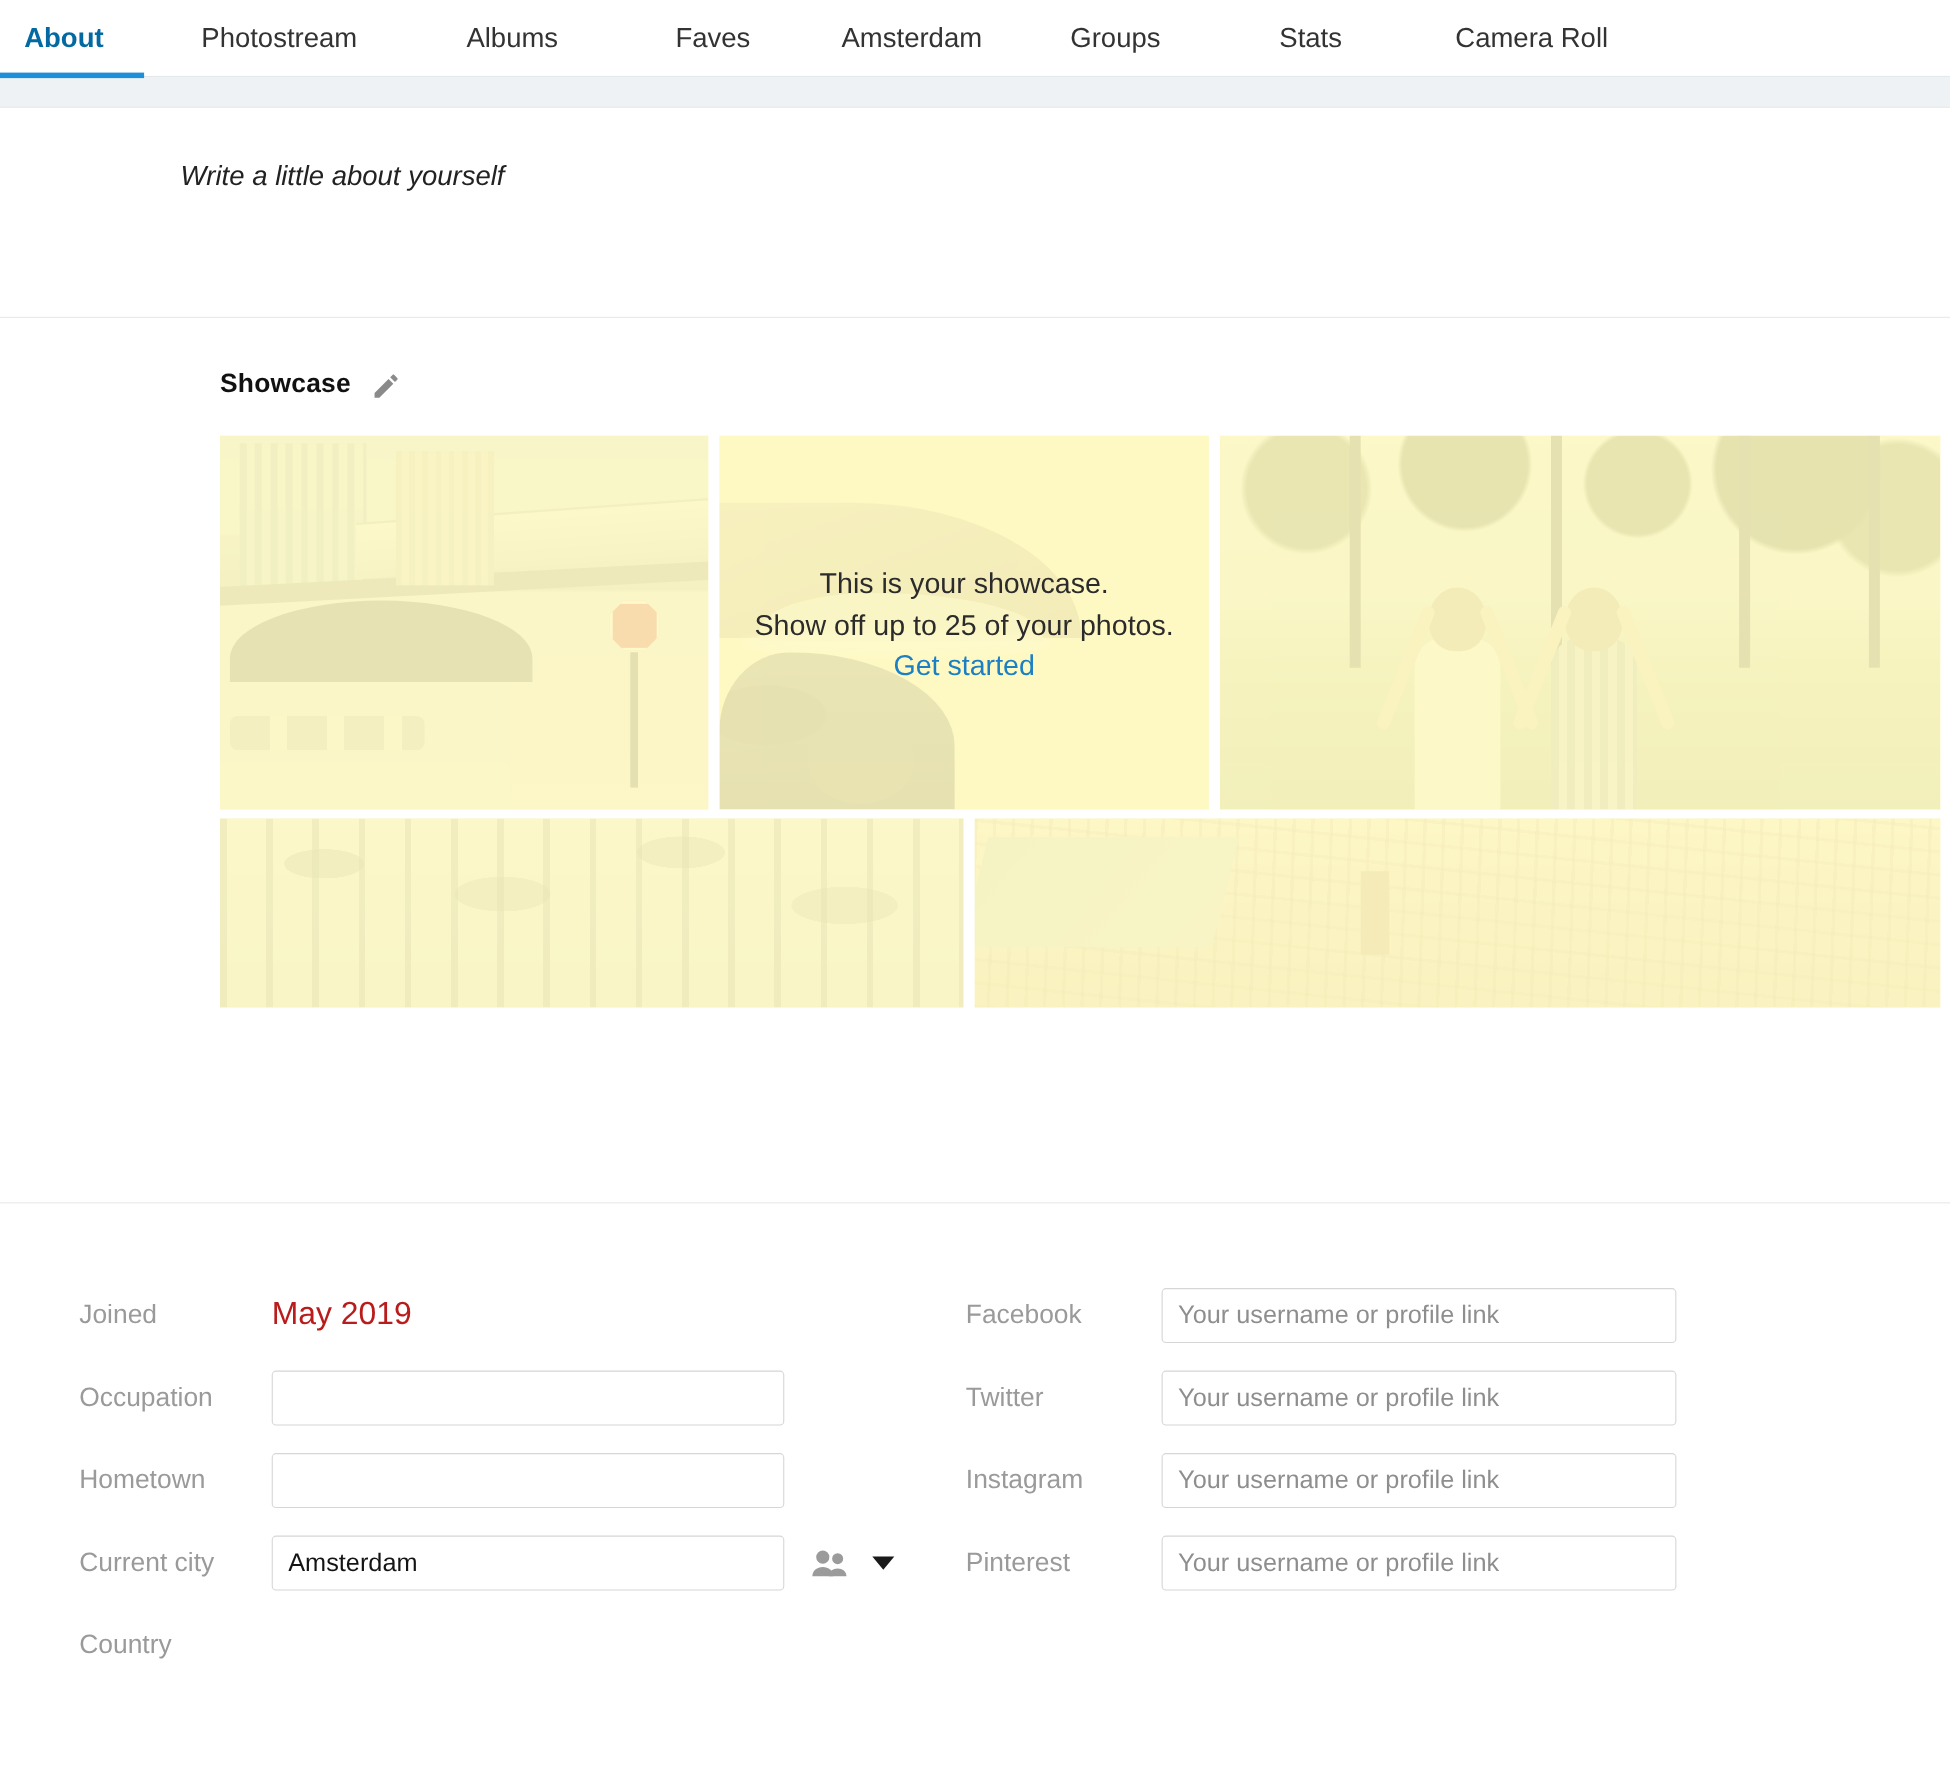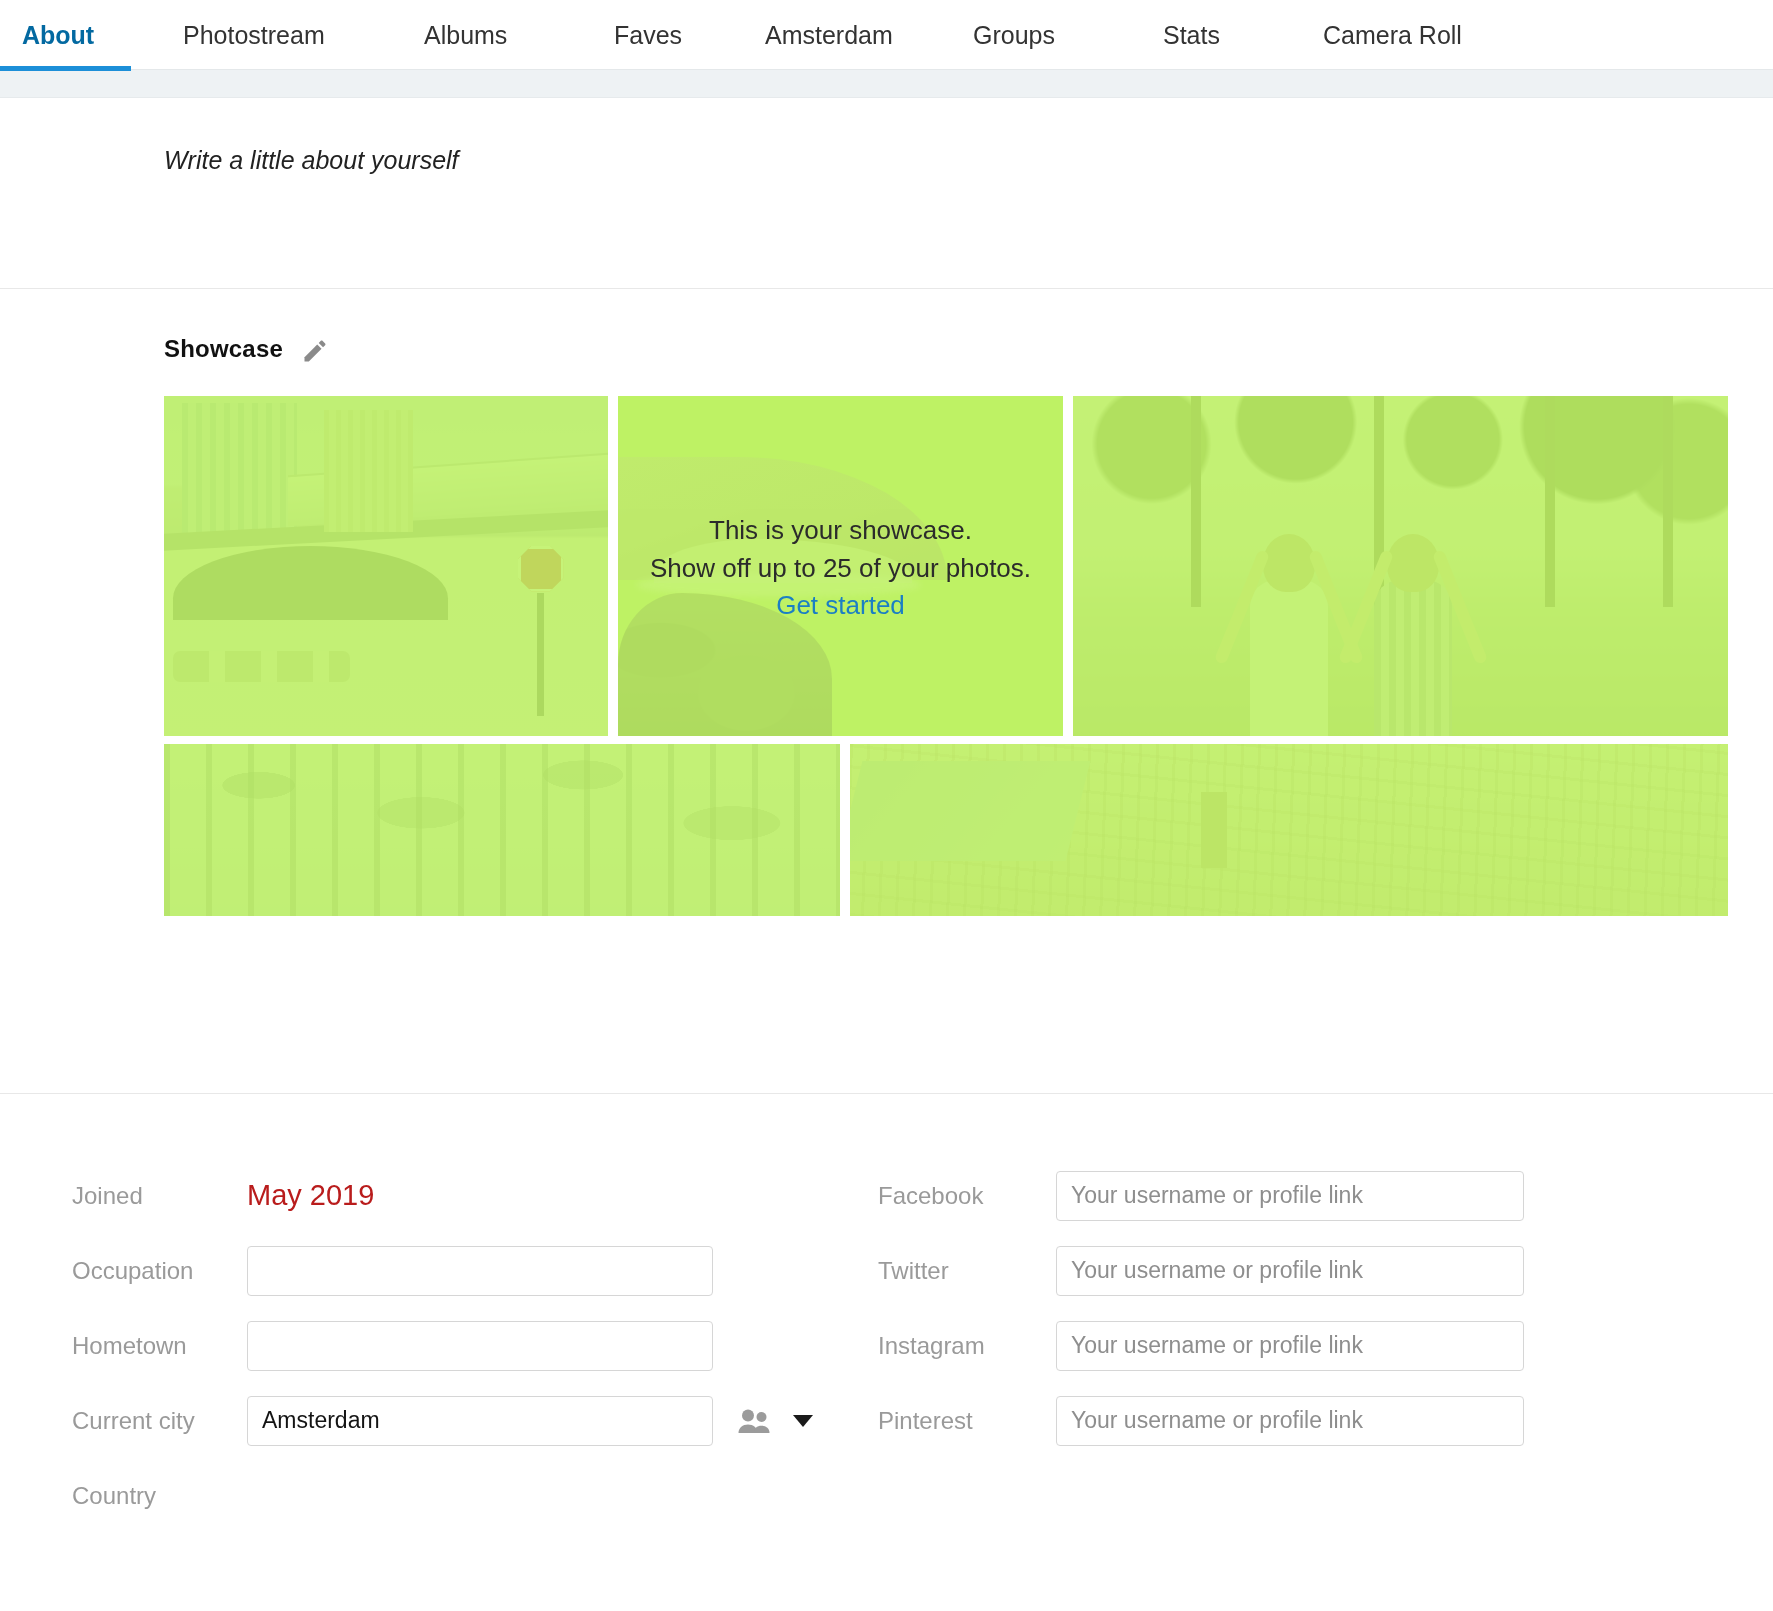--- a/index.html
+++ b/index.html
@@ -78,20 +78,21 @@
     font-size: 25px;
     font-style: italic;
     color: #222222;
     white-space: nowrap;
   }
 
   
   .showcase-section {
     position: relative;
     height: 804px;
+    margin-left: 36px;
   }
   .showcase-head {
     position: absolute;
     left: 164px; top: 46px;
     display: flex;
     align-items: center;
   }
   .showcase-title {
     font-size: 24px;
     font-weight: bold;
@@ -110,21 +111,21 @@
   .tile-grid {
     position: absolute;
     left: 164px; top: 107px;
     width: 1564px;
   }
   .tile-row { display: flex; }
   .tile-row + .tile-row { margin-top: 8px; }
   .tile {
     position: relative;
     overflow: hidden;
-    background: #bef264;
+    background: #fef9c3;
     text-decoration: underline;
   }
   .tile + .tile { margin-left: 10px; }
   .r1 { height: 340px; }
   .r2 { height: 172px; }
   .t1 { width: 444px; }
   .t2 { width: 445px; }
   .t3 { width: 655px; }
   .t4 { width: 676px; }
   .t5 { width: 878px; }

